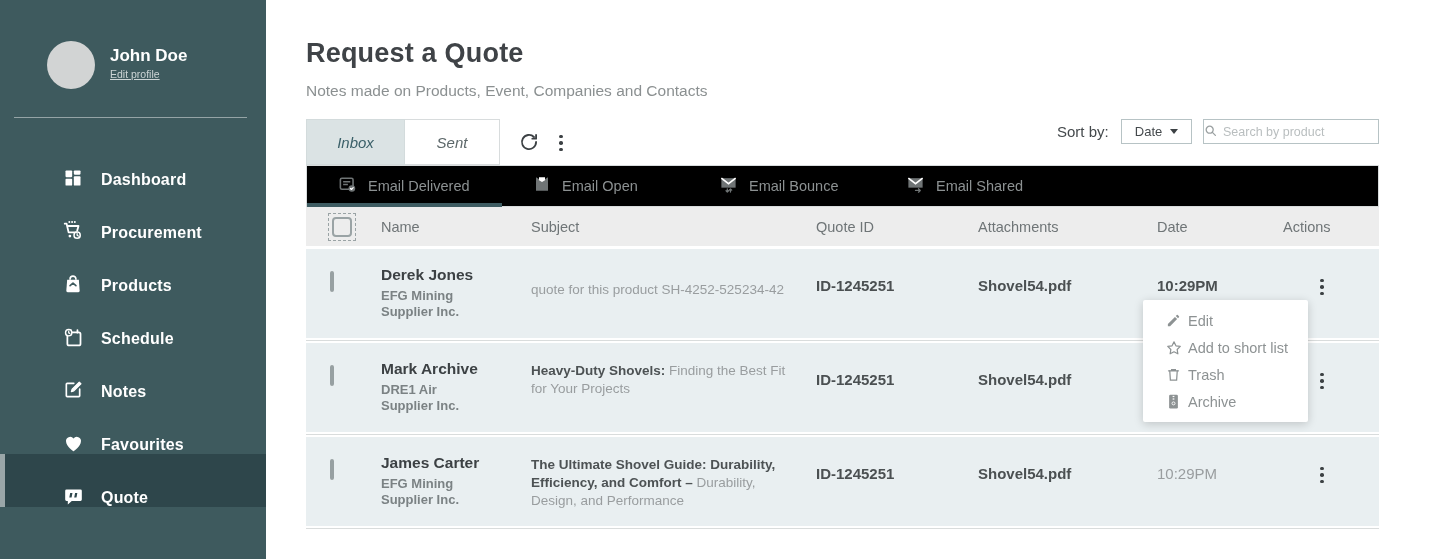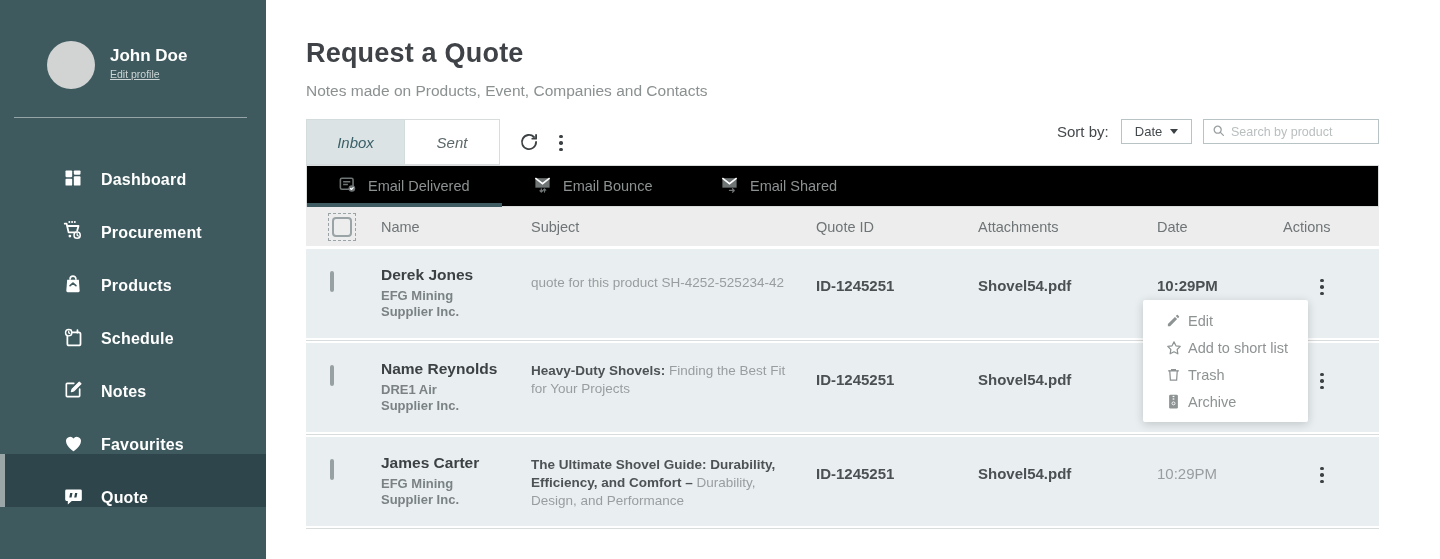--- a/index.html
+++ b/index.html
@@ -33,21 +33,21 @@
   .folder-tab.sent { width:95px; border-left:none; }
   .icon-btn { position:absolute; width:24px; height:24px; display:flex; align-items:center; justify-content:center; cursor:pointer; background:none; border:none; }
   .refresh-btn { left:517px; top:131px; }
   .kebab-btn { left:549px; top:131px; }
   .kebab-dots { display:flex; flex-direction:column; gap:3px; align-items:center; }
   .kebab-dots i { width:3.5px; height:3.5px; border-radius:50%; background:#3C4144; }
 
   .sort-label { position:absolute; left:1057px; top:123px; font-size:15px; color:#44494c; }
   .sort-select { position:absolute; left:1121px; top:119px; width:71px; height:25px; border:1px solid #B7C3C5; background:#fff; display:flex; align-items:center; justify-content:center; gap:8px; font-size:13px; color:#44494c; cursor:pointer; }
   .caret-down { width:0; height:0; border-left:4px solid transparent; border-right:4px solid transparent; border-top:5px solid #3C4144; }
-  .search-box { position:absolute; left:1203px; top:119px; width:176px; height:25px; border:1px solid #B7C3C5; background:#fff; display:flex; align-items:center; padding:0 8px; gap:6px; }
+  .search-box { position:absolute; left:1203px; top:119px; width:176px; height:25px; border:1px solid #B7C3C5; background:#fff; display:flex; align-items:center; padding:0 0; gap:6px; }
   .search-box input { border:none; outline:none; width:100%; font-size:12.5px; font-family:"Liberation Sans", sans-serif; color:#5a6062; background:transparent; }
   .search-box input::placeholder { color:#B9BEBF; }
 
   
   .mail-tabs { position:absolute; left:306px; top:165px; width:1073px; height:42px; border:1px solid #D8DCDD; background:#000000; display:flex; }
   .mail-tab { position:relative; height:100%; display:flex; align-items:center; gap:11px; padding-left:31px; cursor:pointer; }
   .mail-tab .mt-label { font-size:14.5px; color:#8C9192; }
   .mail-tab.t1 { width:195px; } .mail-tab.t2 { width:186px; } .mail-tab.t3 { width:187px; } .mail-tab.t4 { width:187px; }
   .mail-tab.active::after { content:""; position:absolute; left:0; bottom:-1px; width:100%; height:4px; background:#3E5C62; }
 
@@ -60,21 +60,21 @@
   .row { height:89px; background:#E9EFF1; position:relative; }
   .row-divider { height:5px; display:flex; align-items:center; }
   .row-divider::after { content:""; width:100%; height:1px; background:#D9DCDC; }
   .cell-check { padding:24px 0 0 24px; }
   .row .checkbox { background:#F6F9F9; border-color:#97A0A2; width:21px; height:21px; }
   .cell-name { padding-top:17px; }
   .contact-name { font-size:15.5px; font-weight:700; color:#3C4144; }
   .company-name { margin-top:4px; width:100px; font-size:13px; font-weight:700; color:#7B8284; line-height:16px; }
   .cell-subject { padding-top:19px; padding-right:30px; font-size:13.5px; color:#999D9F; line-height:18px; }
   .cell-subject .subj-strong { font-weight:700; color:#4D5254; }
-  .row.r1 .cell-subject { padding-top:25px; }
+  .row.r1 .cell-subject { padding-top:32px; }
   .cell-id, .cell-attach { padding-top:28px; font-size:15px; font-weight:700; color:#4B5052; }
   .cell-date { padding-top:28px; font-size:15px; }
   .cell-date.emph { font-weight:700; color:#4B5052; }
   .cell-date.dim { font-weight:400; color:#999D9F; }
   .cell-actions { padding-top:26px; padding-left:27px; }
 
   
   .context-menu { position:absolute; left:1143px; top:300px; width:165px; background:#ffffff; border-radius:2px; box-shadow:0 2px 10px rgba(0,0,0,0.18); padding:7px 0; z-index:10; }
   .menu-item { height:27px; display:flex; align-items:center; gap:6px; padding-left:22px; font-size:14.5px; color:#8D9293; cursor:pointer; }
   .menu-item .mi-icon { width:17px; height:17px; display:flex; align-items:center; justify-content:center; }
@@ -206,20 +206,30 @@
     <span class="mt-icon">
       <svg width="19" height="19" viewBox="0 0 24 24" fill="none" stroke="#6F7475" stroke-width="2">
           <rect x="3" y="4" width="16" height="14" rx="2"></rect>
           <path d="M6.5 8.5h9M6.5 12h6"></path>
           <circle cx="17.5" cy="17" r="4.2" fill="#6F7475" stroke="none"></circle>
           <path d="M15.7 17l1.3 1.3 2.2-2.4" stroke="#ffffff" stroke-width="1.5" stroke-linecap="round" stroke-linejoin="round"></path>
         </svg>
     </span>
     <span class="mt-label">Email Delivered</span>
   </div>
+  <div class="mail-tab t2">
+    <span class="mt-icon">
+      <svg width="18" height="18" viewBox="0 0 24 24" fill="#6F7475">
+          <path d="M4 3h16v18l-8-5-8 5V3z" transform="rotate(180 12 12)"></path>
+          <path d="M4 4h16v4l-8 5-8-5V4z" fill="#ffffff" opacity="0"></path>
+          <path d="M8 3h8v4l-4 2.4L8 7V3z" fill="#ffffff"></path>
+        </svg>
+    </span>
+    <span class="mt-label">Email Open</span>
+  </div>
   <div class="mail-tab t3">
     <span class="mt-icon">
       <svg width="19" height="19" viewBox="0 0 24 24">
           <path fill="#6F7475" d="M3 4h18v12H3z"></path>
           <path d="M3 4l9 7 9-7" fill="none" stroke="#ffffff" stroke-width="2"></path>
           <path d="M10.5 17.5v4m0 0l-1.6-1.6m1.6 1.6l1.6-1.6M14.5 21.5v-4m0 0l-1.6 1.6m1.6-1.6l1.6 1.6" stroke="#6F7475" stroke-width="1.6" fill="none" stroke-linecap="round"></path>
         </svg>
     </span>
     <span class="mt-label">Email Bounce</span>
   </div>
@@ -268,21 +278,21 @@
           </span>
         </button>
       </div>
   </div>
 
   <div class="row-divider"></div>
 
   <div class="row grid-cols">
     <div class="cell-check"><span class="checkbox"></span></div>
     <div class="cell-name">
-      <div class="contact-name">Name Reynolds</div>
+      <div class="contact-name">Mark Archive</div>
       <div class="company-name">DRE1 Air Supplier Inc.</div>
     </div>
     <div class="cell-subject"><span class="subj-strong">Heavy-Duty Shovels: </span><span>Finding the Best Fit for Your Projects</span></div>
     <div class="cell-id">ID-1245251</div>
     <div class="cell-attach">Shovel54.pdf</div>
     <div class="cell-date dim"></div>
     <div class="cell-actions">
         <button class="icon-btn" style="position:static;">
           <span class="kebab-dots">
             <i></i>

